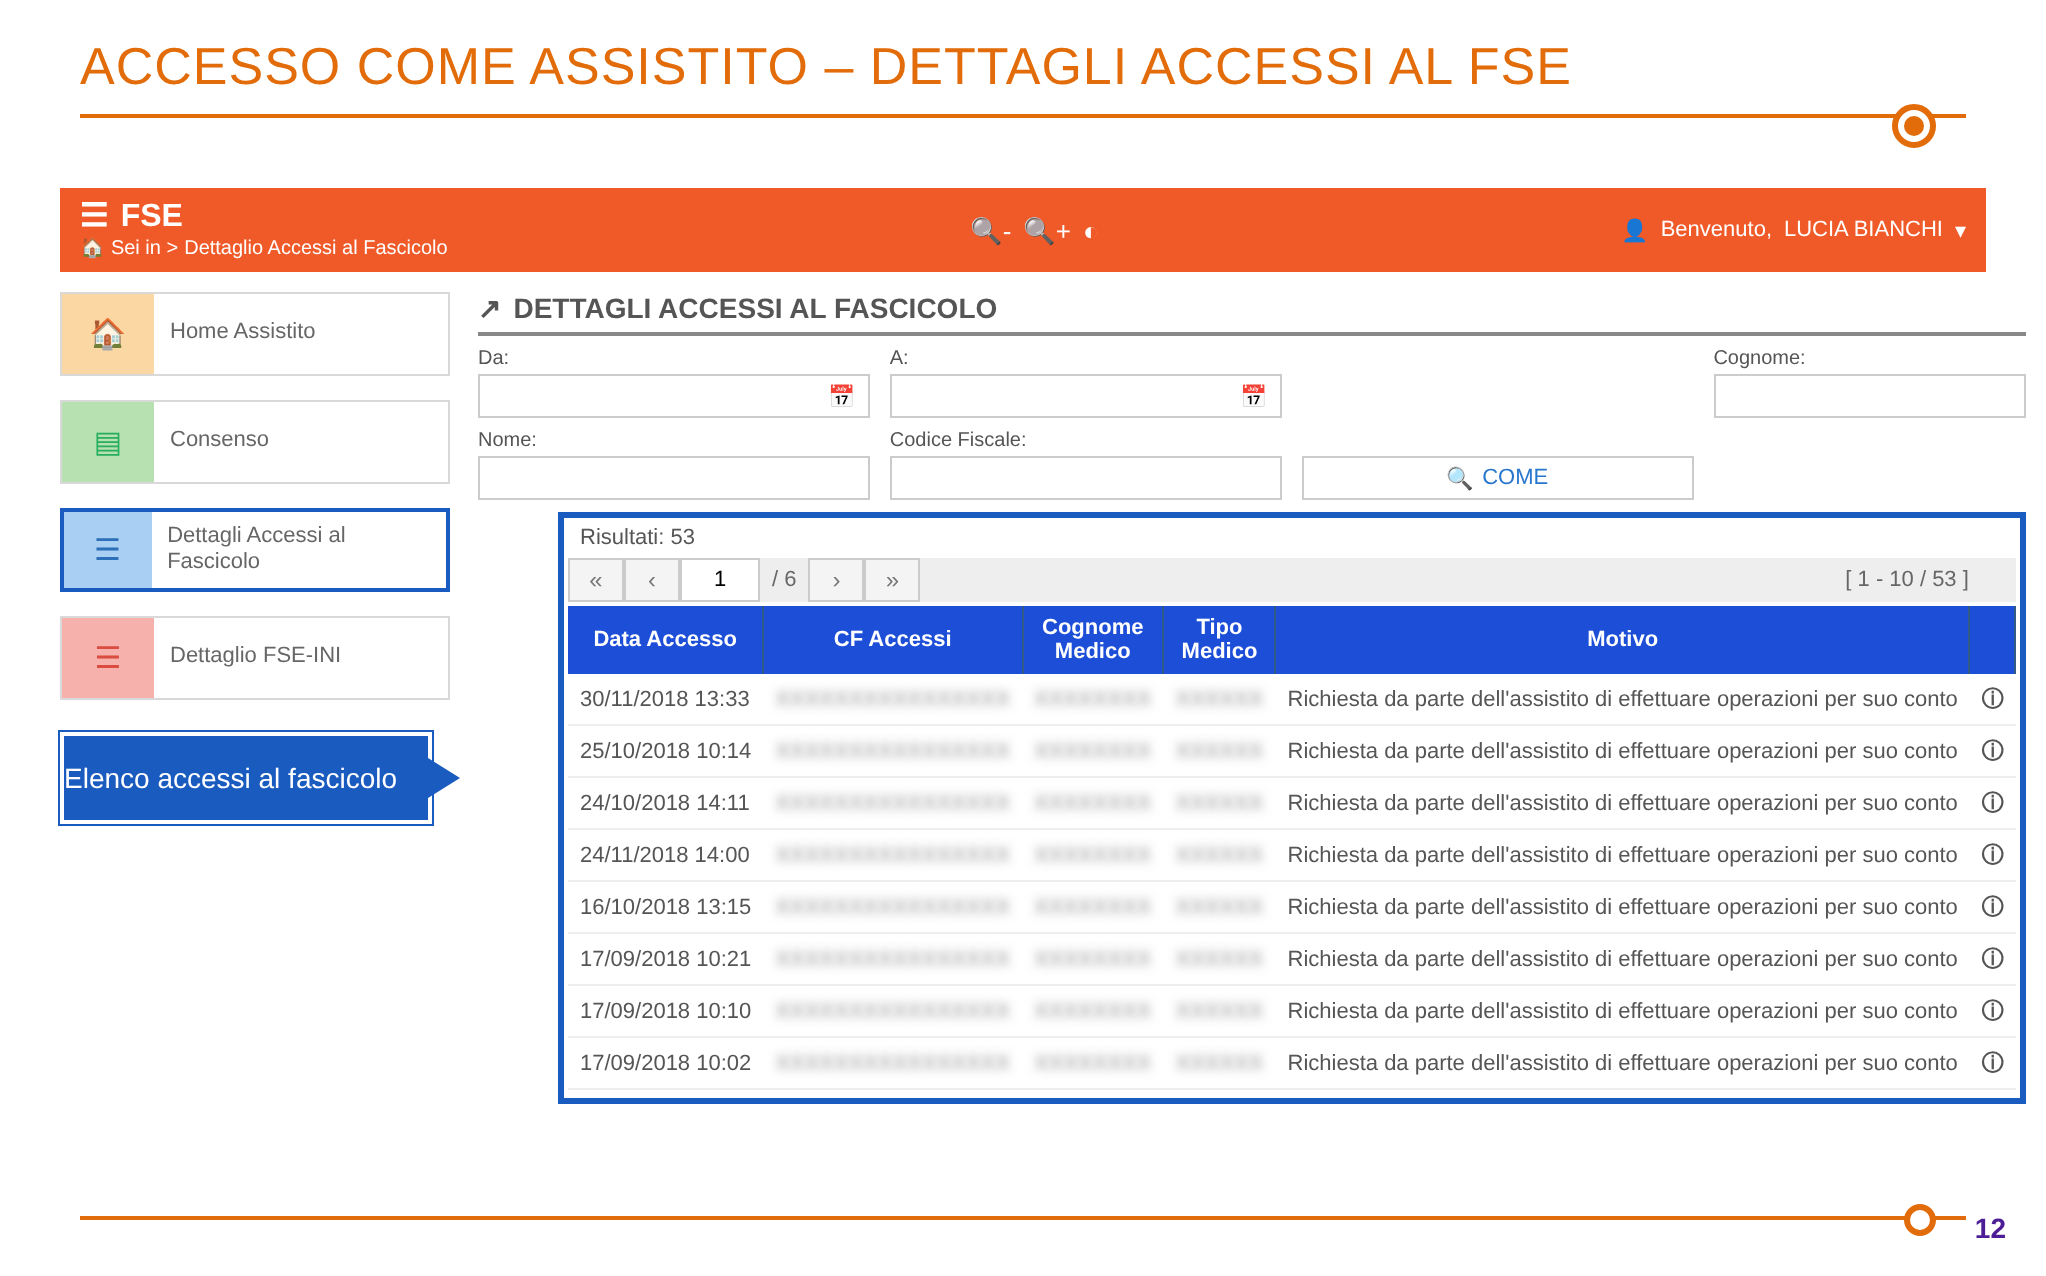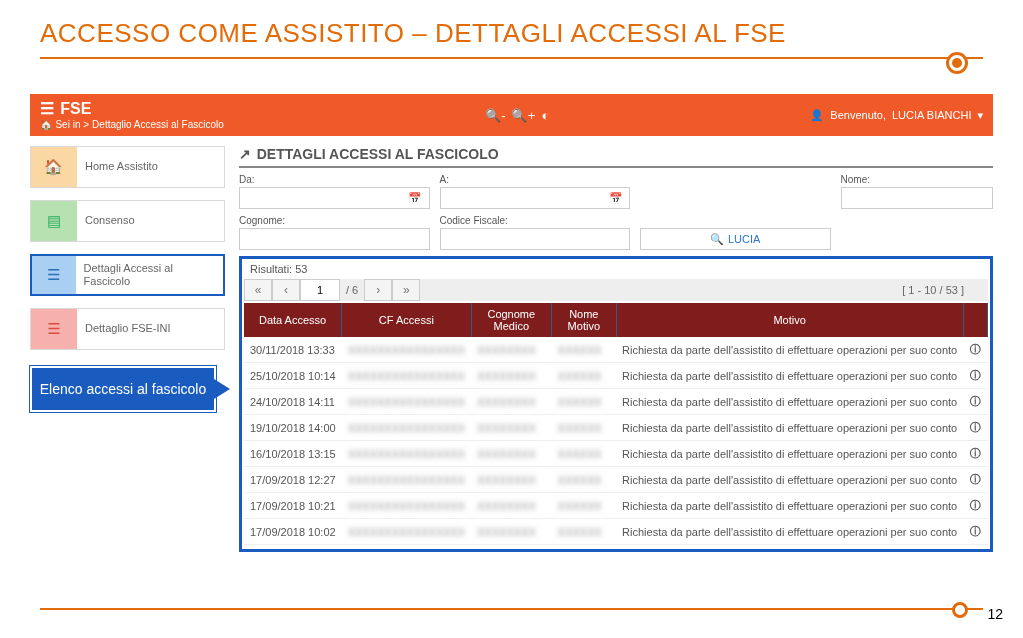--- a/index.html
+++ b/index.html
@@ -19,51 +19,51 @@
   .content { display: flex; gap: 14px; margin-top: 10px; align-items:flex-start;}
   .sidebar { width: 195px; display: flex; flex-direction: column; gap: 12px; }
   .side-item { background: #fff; border: 1px solid #d9d9d9; height: 42px; display: flex; align-items: center; font-size: 11px; color: #666; cursor:pointer; }
   .side-item.active { border: 2px solid #1a5bbf; }
   .side-icon { width: 46px; height: 100%; display:flex; align-items:center; justify-content:center; font-size:15px;}
   .side-icon.orange { background:#fbd7a3; color:#e67e22; }
   .side-icon.green  { background:#b7e1b0; color:#27ae60; }
   .side-icon.blue   { background:#a9cff2; color:#2d6fb8; }
   .side-icon.red    { background:#f6b1ad; color:#d94c3f; }
   .side-label { padding: 0 8px; line-height:1.2; }
-  .callout { margin-top: 16px; background: #1a5bbf; color: #fff; width: 186px; height: 46px; font-size: 14px; display:flex; align-items:center; justify-content:center; text-align:center; position:relative; border:2px solid #fff; outline:1px solid #1a5bbf;}
+  .callout { margin-top: 16px; background: #1a5bbf; color: #fff; width: 186px; height: 46px; font-size: 14px; display:flex; align-items:center; text-align:center; position:relative; border:2px solid #fff; outline:1px solid #1a5bbf;}
   .callout::after { content:""; position:absolute; right:-16px; top:50%; transform:translateY(-50%); border-left:16px solid #1a5bbf; border-top:10px solid transparent; border-bottom:10px solid transparent;}
   .main { flex: 1; }
   .panel-title { font-size: 14px; color:#555; font-weight:bold; display:flex; align-items:center; gap:6px; border-bottom:2px solid #888; padding-bottom:4px; margin-bottom:6px;}
   .filters { display: grid; grid-template-columns: 1fr 1fr 1fr 0.8fr; gap: 6px 10px; font-size: 11px; color:#555; margin-bottom:4px;}
   .filters label { display:block; font-size:10px; margin-bottom:2px;}
   .filters .field { border:1px solid #ccc; height:22px; background:#fff; width:100%; display:flex; align-items:center; padding:0 6px; font-size:11px; color:#555;}
   .field.date { justify-content:flex-end; }
   .field.select::after { content:"▾"; margin-left:auto; color:#888;}
   .cerca-btn { border:1px solid #ccc; height:22px; background:#fff; color:#2877cc; font-size:11px; display:flex; align-items:center; justify-content:center; gap:4px; cursor:pointer;}
-  .results-box { border: 3px solid #1a5bbf; margin-top:6px; padding:2px 2px 4px 2px;}
+  .results-box { border: 3px solid #1a5bbf; margin-top:6px; padding:2px 2px 4px 2px;margin-left:40px;}
   .results-head { display:flex; justify-content:space-between; align-items:center; font-size:11px; color:#555; padding:2px 6px;}
   .pager { background:#eee; display:flex; align-items:center; gap:0; margin:2px 0;}
   .pager button { width:28px; height:22px; border:1px solid #ccc; background:#f4f4f4; color:#777; font-size:12px; cursor:default;}
   .pager .page-input { width:40px; height:22px; border:1px solid #ccc; text-align:center; font-size:11px; background:#fff;}
   .pager .page-total { padding:0 6px; font-size:11px; color:#666;}
   .pager .spacer { flex:1;}
   .pager .page-range { font-size:11px; color:#666; padding-right:24px;}
   table.data { width:100%; border-collapse:collapse; font-size:11px;}
-  table.data thead th { background:#7f1d1d; color:#fff; font-weight:normal; text-align:center; padding:5px 4px; border-right:1px solid #2f5b86;}
+  table.data thead th { background:#1d4ed8; color:#fff; font-weight:bold; text-align:center; padding:5px 4px; border-right:1px solid #2f5b86;}
   table.data tbody td { padding:5px 6px; border-bottom:1px solid #eee; color:#555; white-space:nowrap; overflow:hidden; text-overflow:ellipsis;}
   .blur { color:transparent; text-shadow:0 0 5px rgba(120,120,120,0.8);}
   .info-icon { color:#2877cc; font-weight:bold; text-align:center; cursor:pointer;}
   .col-data { width:95px;}
   .col-cf { width:120px;}
   .col-cog { width:110px;}
   .col-nome { width:90px;}
   .col-info { width:28px;}
   .slide-footer-rule { position:absolute; bottom:28px; left:40px; right:40px; border:none; border-top:2px solid #e36c0a;}
   .slide-footer-bullet { position:absolute; right:55px; bottom:20px; width:16px; height:16px; border:3px solid #e36c0a; border-radius:50%; background:#fff;}
-  .page-num { position:absolute; right:20px; bottom:16px; color:#000000; font-size:14px; font-weight:normal;}
+  .page-num { position:absolute; right:20px; bottom:16px; color:#4c1d95; font-size:14px; font-weight:bold;}
 </style>
 </head>
 <body>
 
 <div class="slide-title">ACCESSO COME ASSISTITO – DETTAGLI ACCESSI AL FSE</div>
 <hr class="title-rule">
 <div class="title-bullet"></div>
 
 <div class="app">
 
@@ -131,36 +131,36 @@
             </div>
         </div>
         <div>
           <label>A:</label>
           <div class="field date">
               <span>📅</span>
             </div>
         </div>
         <div></div>
         <div>
+          <label>Cognome:</label>
+          <div class="field"></div>
+        </div>
+        <div>
           <label>Nome:</label>
-          <div class="field"></div>
-        </div>
-        <div>
-          <label>Cognome:</label>
           <div class="field"></div>
         </div>
         <div>
           <label>Codice Fiscale:</label>
           <div class="field"></div>
         </div>
         <div>
           <label>&nbsp;</label>
           <div class="cerca-btn">
             <span>🔍</span>
-            <span>LUCIA</span>
+            <span>COME</span>
           </div>
         </div>
       </div>
 
       <div class="results-box">
         <div class="results-head">
           <span>Risultati: 53</span>
         </div>
         <div class="pager">
           <button>«</button>
@@ -171,21 +171,21 @@
           <button>»</button>
           <div class="spacer"></div>
           <span class="page-range">[ 1 - 10 / 53 ]</span>
         </div>
         <table class="data">
           <thead>
             <tr>
               <th class="col-data">Data Accesso</th>
               <th class="col-cf">CF Accessi</th>
               <th class="col-cog">Cognome Medico</th>
-              <th class="col-nome">Nome Motivo</th>
+              <th class="col-nome">Tipo Medico</th>
               <th>Motivo</th>
               <th class="col-info"></th>
             </tr>
           </thead>
           <tbody id="rows">
               <tr>
                 <td>30/11/2018 13:33</td>
                 <td><span class="blur">XXXXXXXXXXXXXXXX</span></td>
                 <td><span class="blur">XXXXXXXX</span></td>
                 <td><span class="blur">XXXXXX</span></td>
@@ -202,45 +202,45 @@
               </tr>
               <tr>
                 <td>24/10/2018 14:11</td>
                 <td><span class="blur">XXXXXXXXXXXXXXXX</span></td>
                 <td><span class="blur">XXXXXXXX</span></td>
                 <td><span class="blur">XXXXXX</span></td>
                 <td>Richiesta da parte dell'assistito di effettuare operazioni per suo conto</td>
                 <td class="info-icon">ⓘ</td>
               </tr>
               <tr>
-                <td>19/10/2018 14:00</td>
+                <td>24/11/2018 14:00</td>
                 <td><span class="blur">XXXXXXXXXXXXXXXX</span></td>
                 <td><span class="blur">XXXXXXXX</span></td>
                 <td><span class="blur">XXXXXX</span></td>
                 <td>Richiesta da parte dell'assistito di effettuare operazioni per suo conto</td>
                 <td class="info-icon">ⓘ</td>
               </tr>
               <tr>
                 <td>16/10/2018 13:15</td>
                 <td><span class="blur">XXXXXXXXXXXXXXXX</span></td>
                 <td><span class="blur">XXXXXXXX</span></td>
                 <td><span class="blur">XXXXXX</span></td>
                 <td>Richiesta da parte dell'assistito di effettuare operazioni per suo conto</td>
                 <td class="info-icon">ⓘ</td>
               </tr>
               <tr>
-                <td>17/09/2018 12:27</td>
-                <td><span class="blur">XXXXXXXXXXXXXXXX</span></td>
-                <td><span class="blur">XXXXXXXX</span></td>
-                <td><span class="blur">XXXXXX</span></td>
-                <td>Richiesta da parte dell'assistito di effettuare operazioni per suo conto</td>
-                <td class="info-icon">ⓘ</td>
-              </tr>
-              <tr>
                 <td>17/09/2018 10:21</td>
+                <td><span class="blur">XXXXXXXXXXXXXXXX</span></td>
+                <td><span class="blur">XXXXXXXX</span></td>
+                <td><span class="blur">XXXXXX</span></td>
+                <td>Richiesta da parte dell'assistito di effettuare operazioni per suo conto</td>
+                <td class="info-icon">ⓘ</td>
+              </tr>
+              <tr>
+                <td>17/09/2018 10:10</td>
                 <td><span class="blur">XXXXXXXXXXXXXXXX</span></td>
                 <td><span class="blur">XXXXXXXX</span></td>
                 <td><span class="blur">XXXXXX</span></td>
                 <td>Richiesta da parte dell'assistito di effettuare operazioni per suo conto</td>
                 <td class="info-icon">ⓘ</td>
               </tr>
               <tr>
                 <td>17/09/2018 10:02</td>
                 <td><span class="blur">XXXXXXXXXXXXXXXX</span></td>
                 <td><span class="blur">XXXXXXXX</span></td>

